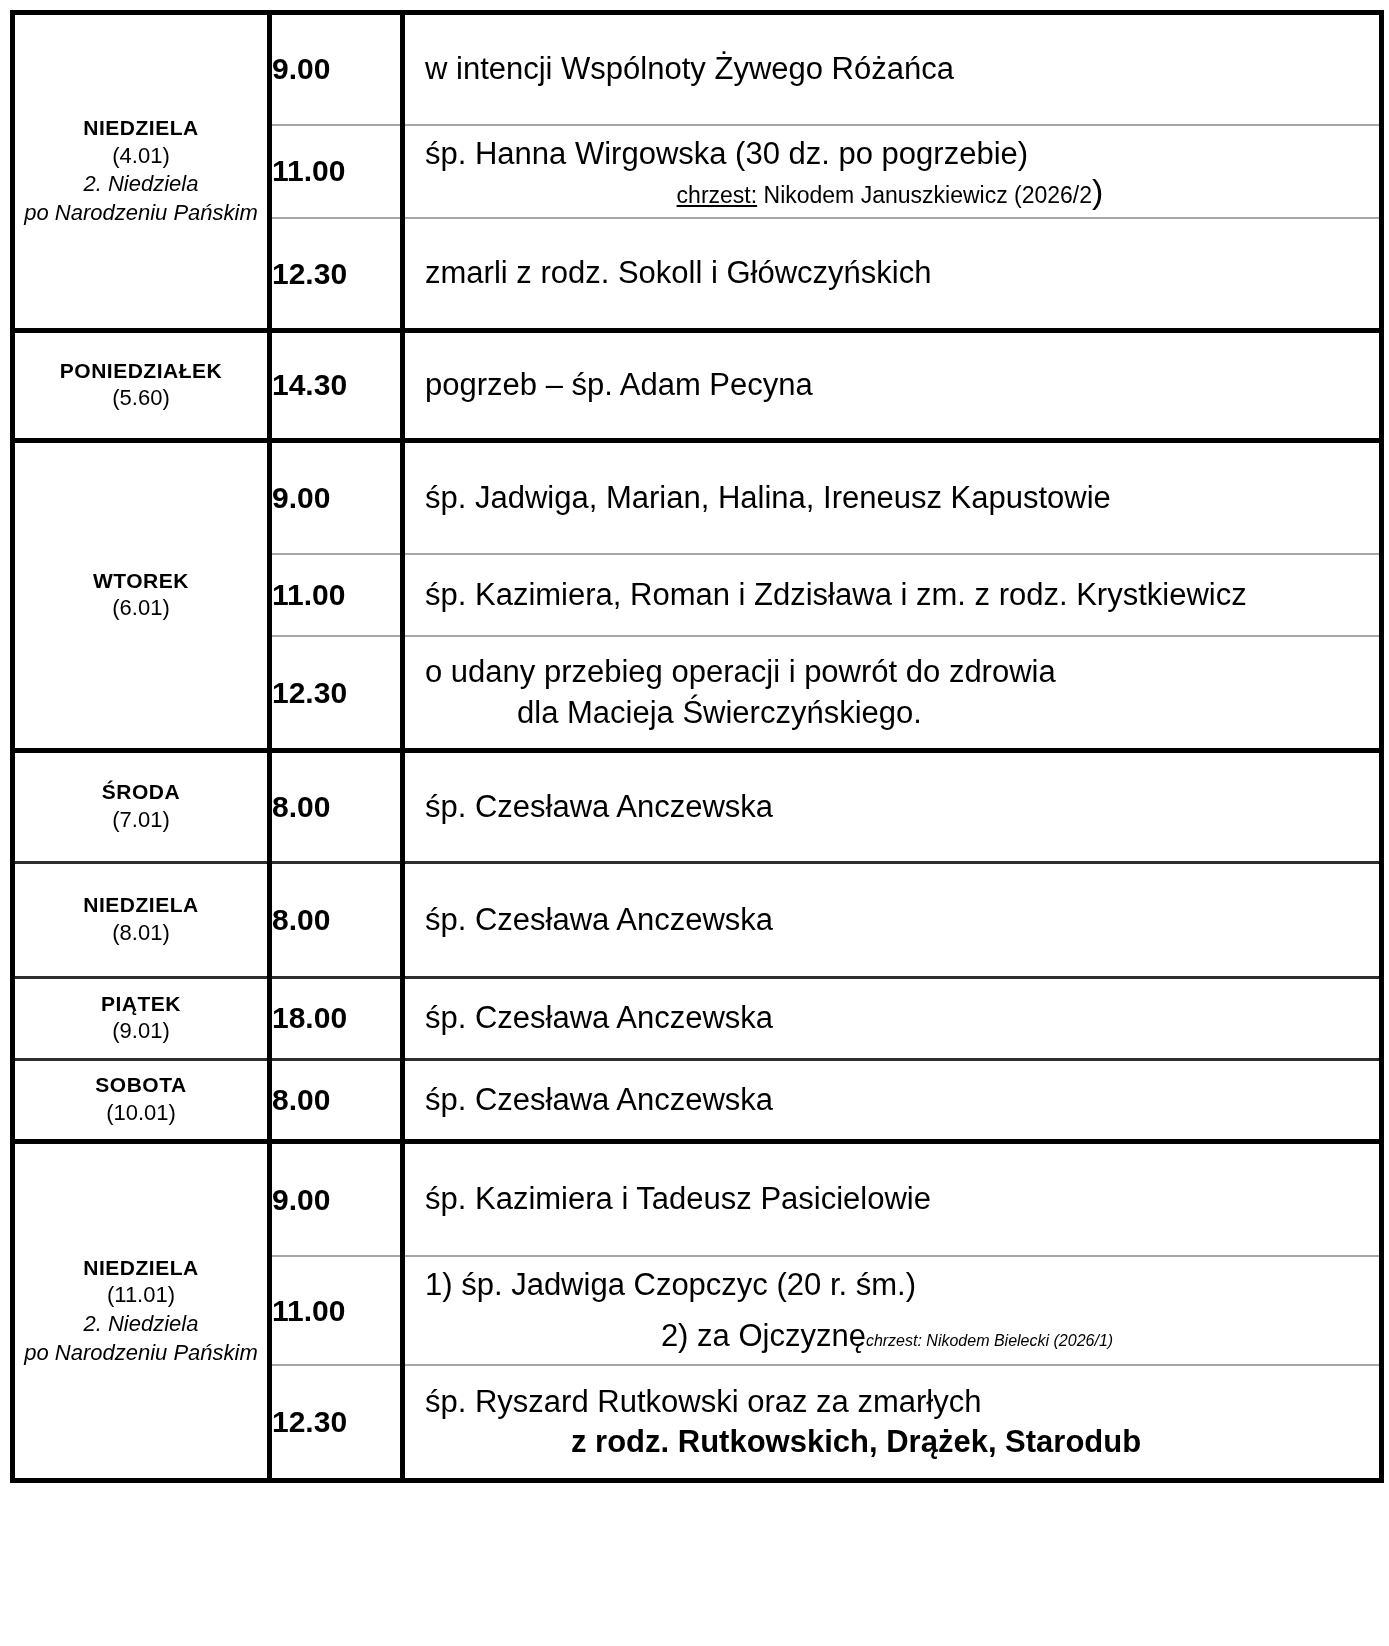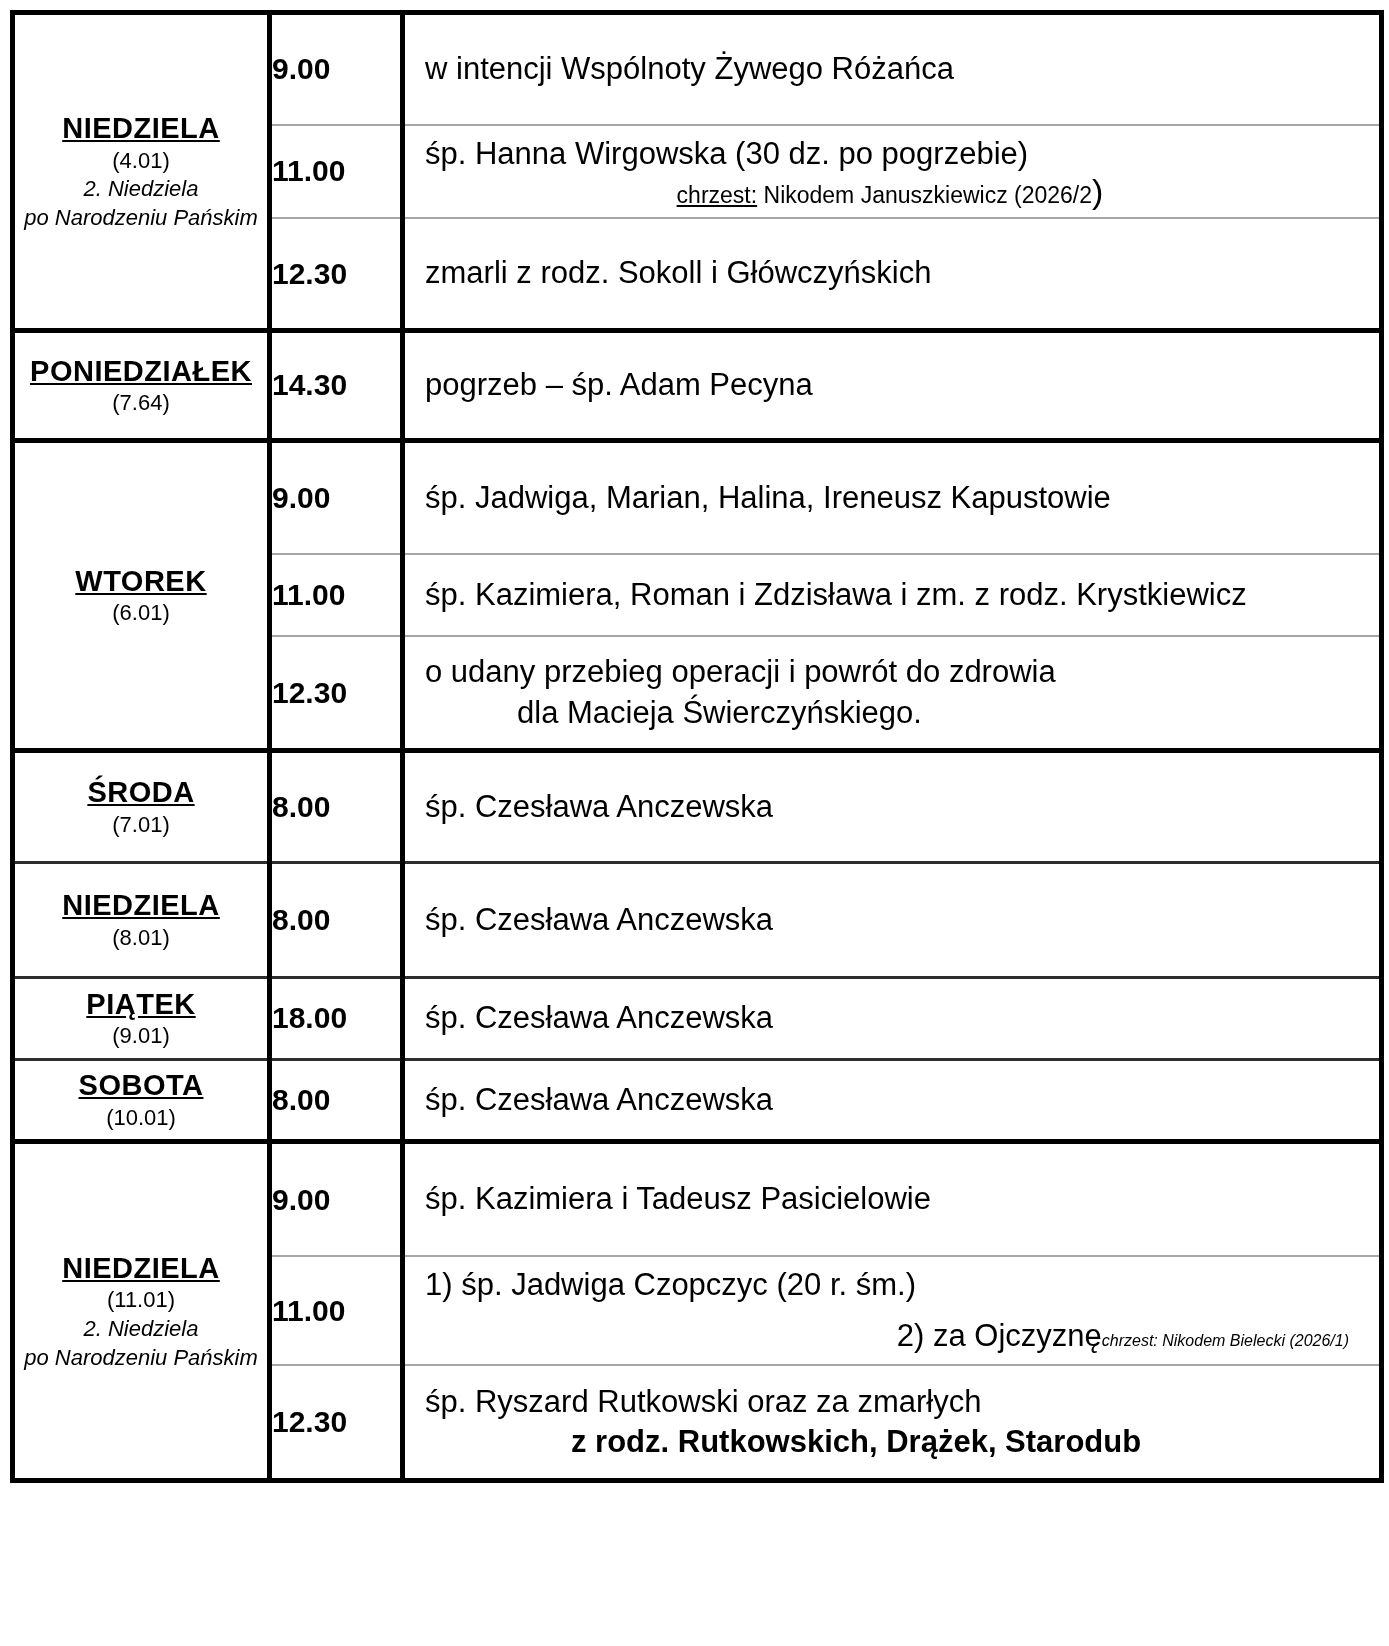--- a/index.html
+++ b/index.html
@@ -40,21 +40,21 @@
 
   
   tr.h110 { height: 110px; }
   tr.h112 { height: 112px; }
   tr.h113 { height: 82px; }
   tr.h114 { height: 114px; }
   tr.h115 { height: 115px; }
   tr.h116 { height: 116px; }
 
   .day-cell { text-align: center; padding: 4px 6px; }
-  .day-name { font-size: 29px; font-weight: 700; line-height: 1.25; letter-spacing: .5px; text-decoration: underline; }
+  .day-name { font-size: 21px; font-weight: 700; line-height: 1.25; letter-spacing: .5px; }
   .day-date { font-size: 22px; line-height: 1.3; }
   .day-sub  { font-size: 22px; font-style: italic; line-height: 1.3; }
 
   .time-cell { text-align: left; font-size: 30px; font-weight: 700; }
 
   .int-cell { font-size: 31px; line-height: 1.3; padding: 8px 24px 8px 20px; }
   .int-line  { }
   .indent-sm { padding-left: 92px; }
   .indent-lg { padding-left: 146px; font-weight: bold; }
 
@@ -62,21 +62,21 @@
     margin-top: 8px;
     text-align: center;
     font-size: 23px;
     line-height: 1.2;
   }
   .u { text-decoration: underline; }
   .big-paren { font-size: 34px; line-height: 0; }
 
   .line-flex {
     display: flex;
-    justify-content: flex-end;
+    justify-content: center;
     align-items: baseline;
     margin-top: 10px;
   }
   .note-r {
     font-size: 16px;
     font-style: italic;
     white-space: nowrap;
     padding-right: 6px;
   }
 </style>
@@ -116,21 +116,21 @@
         <td class="int-cell">
           <div class="int-line">zmarli z rodz. Sokoll i Główczyńskich</div>
         </td>
       </tr>
     </tbody>
 
     <tbody class="g-thick">
       <tr class="h110">
         <td class="day-cell">
           <div class="day-name">PONIEDZIAŁEK</div>
-          <div class="day-date">(7.64)</div>
+          <div class="day-date">(5.60)</div>
         </td>
         <td class="time-cell">14.30</td>
         <td class="int-cell">
           <div class="int-line">pogrzeb – śp. Adam Pecyna</div>
         </td>
       </tr>
     </tbody>
 
     <tbody class="g-thick">
       <tr class="h114">

